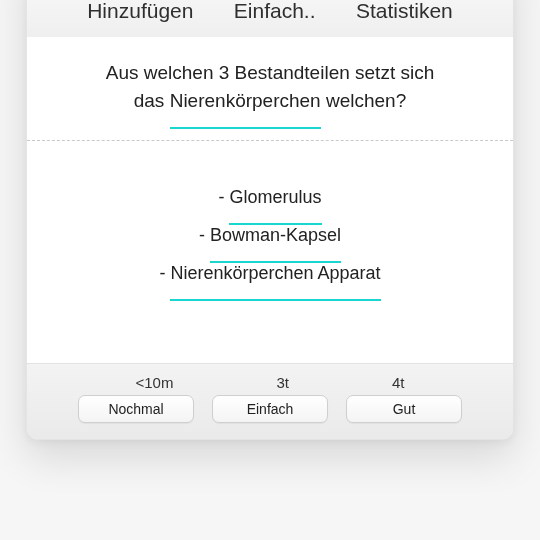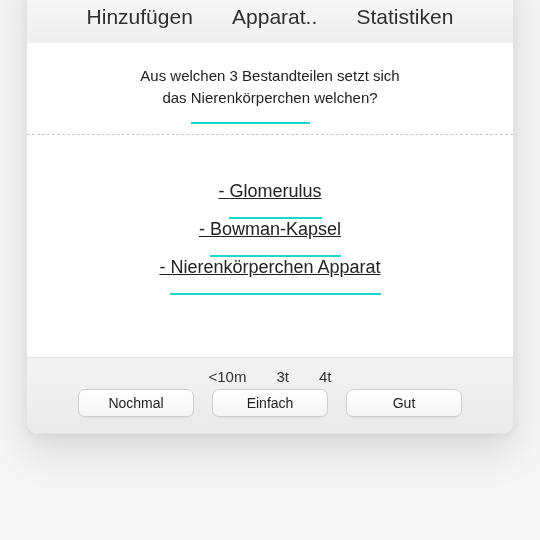--- a/index.html
+++ b/index.html
@@ -8,48 +8,48 @@
   .titlebar{position:relative;height:30px;display:flex;align-items:center;justify-content:center;background:linear-gradient(#f4f4f4,#ececec);border-bottom:1px solid #e0e0e0;}
   .traffic{position:absolute;left:12px;top:9px;display:flex;gap:8px;}
   .dot{width:12px;height:12px;border-radius:50%;}
   .dot.red{background:#ff5f57;border:1px solid #e14640;}
   .dot.yellow{background:#ffbd2e;border:1px solid #dfa11f;}
   .dot.green{background:#28c840;border:1px solid #1ba532;}
   .title{font-size:13px;color:#444;}
   .toolbar{display:flex;justify-content:space-around;padding:10px 40px 14px 40px;background:linear-gradient(#f7f7f7,#efefef);font-size:21px;color:#2f2f2f;}
   .toolbar span{cursor:default;}
   .card-area{background:#ffffff;}
-  .question{padding:22px 30px 24px 30px;text-align:center;font-size:15px;line-height:1.5;}
+  .question{padding:22px 30px 24px 30px;text-align:center;font-size:19px;line-height:1.5;}
   .hr{border:none;border-top:1px dashed #c9c9c9;margin:0;}
-  .answer{padding:36px 30px 70px 30px;text-align:center;font-size:18px;line-height:2.0;text-decoration:underline;}
+  .answer{padding:36px 30px 70px 30px;text-align:center;font-size:18px;line-height:2.0;}
   .answer div{margin:2px 0;}
   .u{border-bottom:2px solid #19d6d0;padding-bottom:16px;}
   .bottombar{background:linear-gradient(#f3f3f3,#eaeaea);border-top:1px solid #e2e2e2;padding:10px 0 16px 0;}
-  .intervals{display:flex;justify-content:center;gap:30px;font-size:15px;color:#333;margin-bottom:4px;}
+  .intervals{display:flex;justify-content:center;gap:103px;font-size:15px;color:#333;margin-bottom:4px;}
   .buttons{display:flex;justify-content:center;gap:18px;}
   .btn{font-size:14px;color:#222;background:linear-gradient(#ffffff,#f4f4f4);border:1px solid #cfcfcf;border-radius:7px;padding:5px 18px;min-width:78px;text-align:center;box-shadow:0 1px 1px rgba(0,0,0,0.05);}
 </style>
 </head>
 <body>
 
 <div class="stage">
   <div class="window">
 
     <div class="titlebar">
       <div class="traffic">
         <div class="dot red"></div>
         <div class="dot yellow"></div>
         <div class="dot green"></div>
       </div>
       <div class="title">Anki</div>
     </div>
 
     <div class="toolbar">
       <span>Hinzufügen</span>
-      <span>Apparat..</span>
+      <span>Einfach..</span>
       <span>Statistiken</span>
     </div>
 
     <div class="card-area">
       <div class="question">
         <span>Aus welchen 3 Bestandteilen setzt sich</span><br>
         <span>das </span><span class="u">Nierenkörperchen</span><span> welchen?</span>
       </div>
       <hr class="hr">
       <div class="answer">

